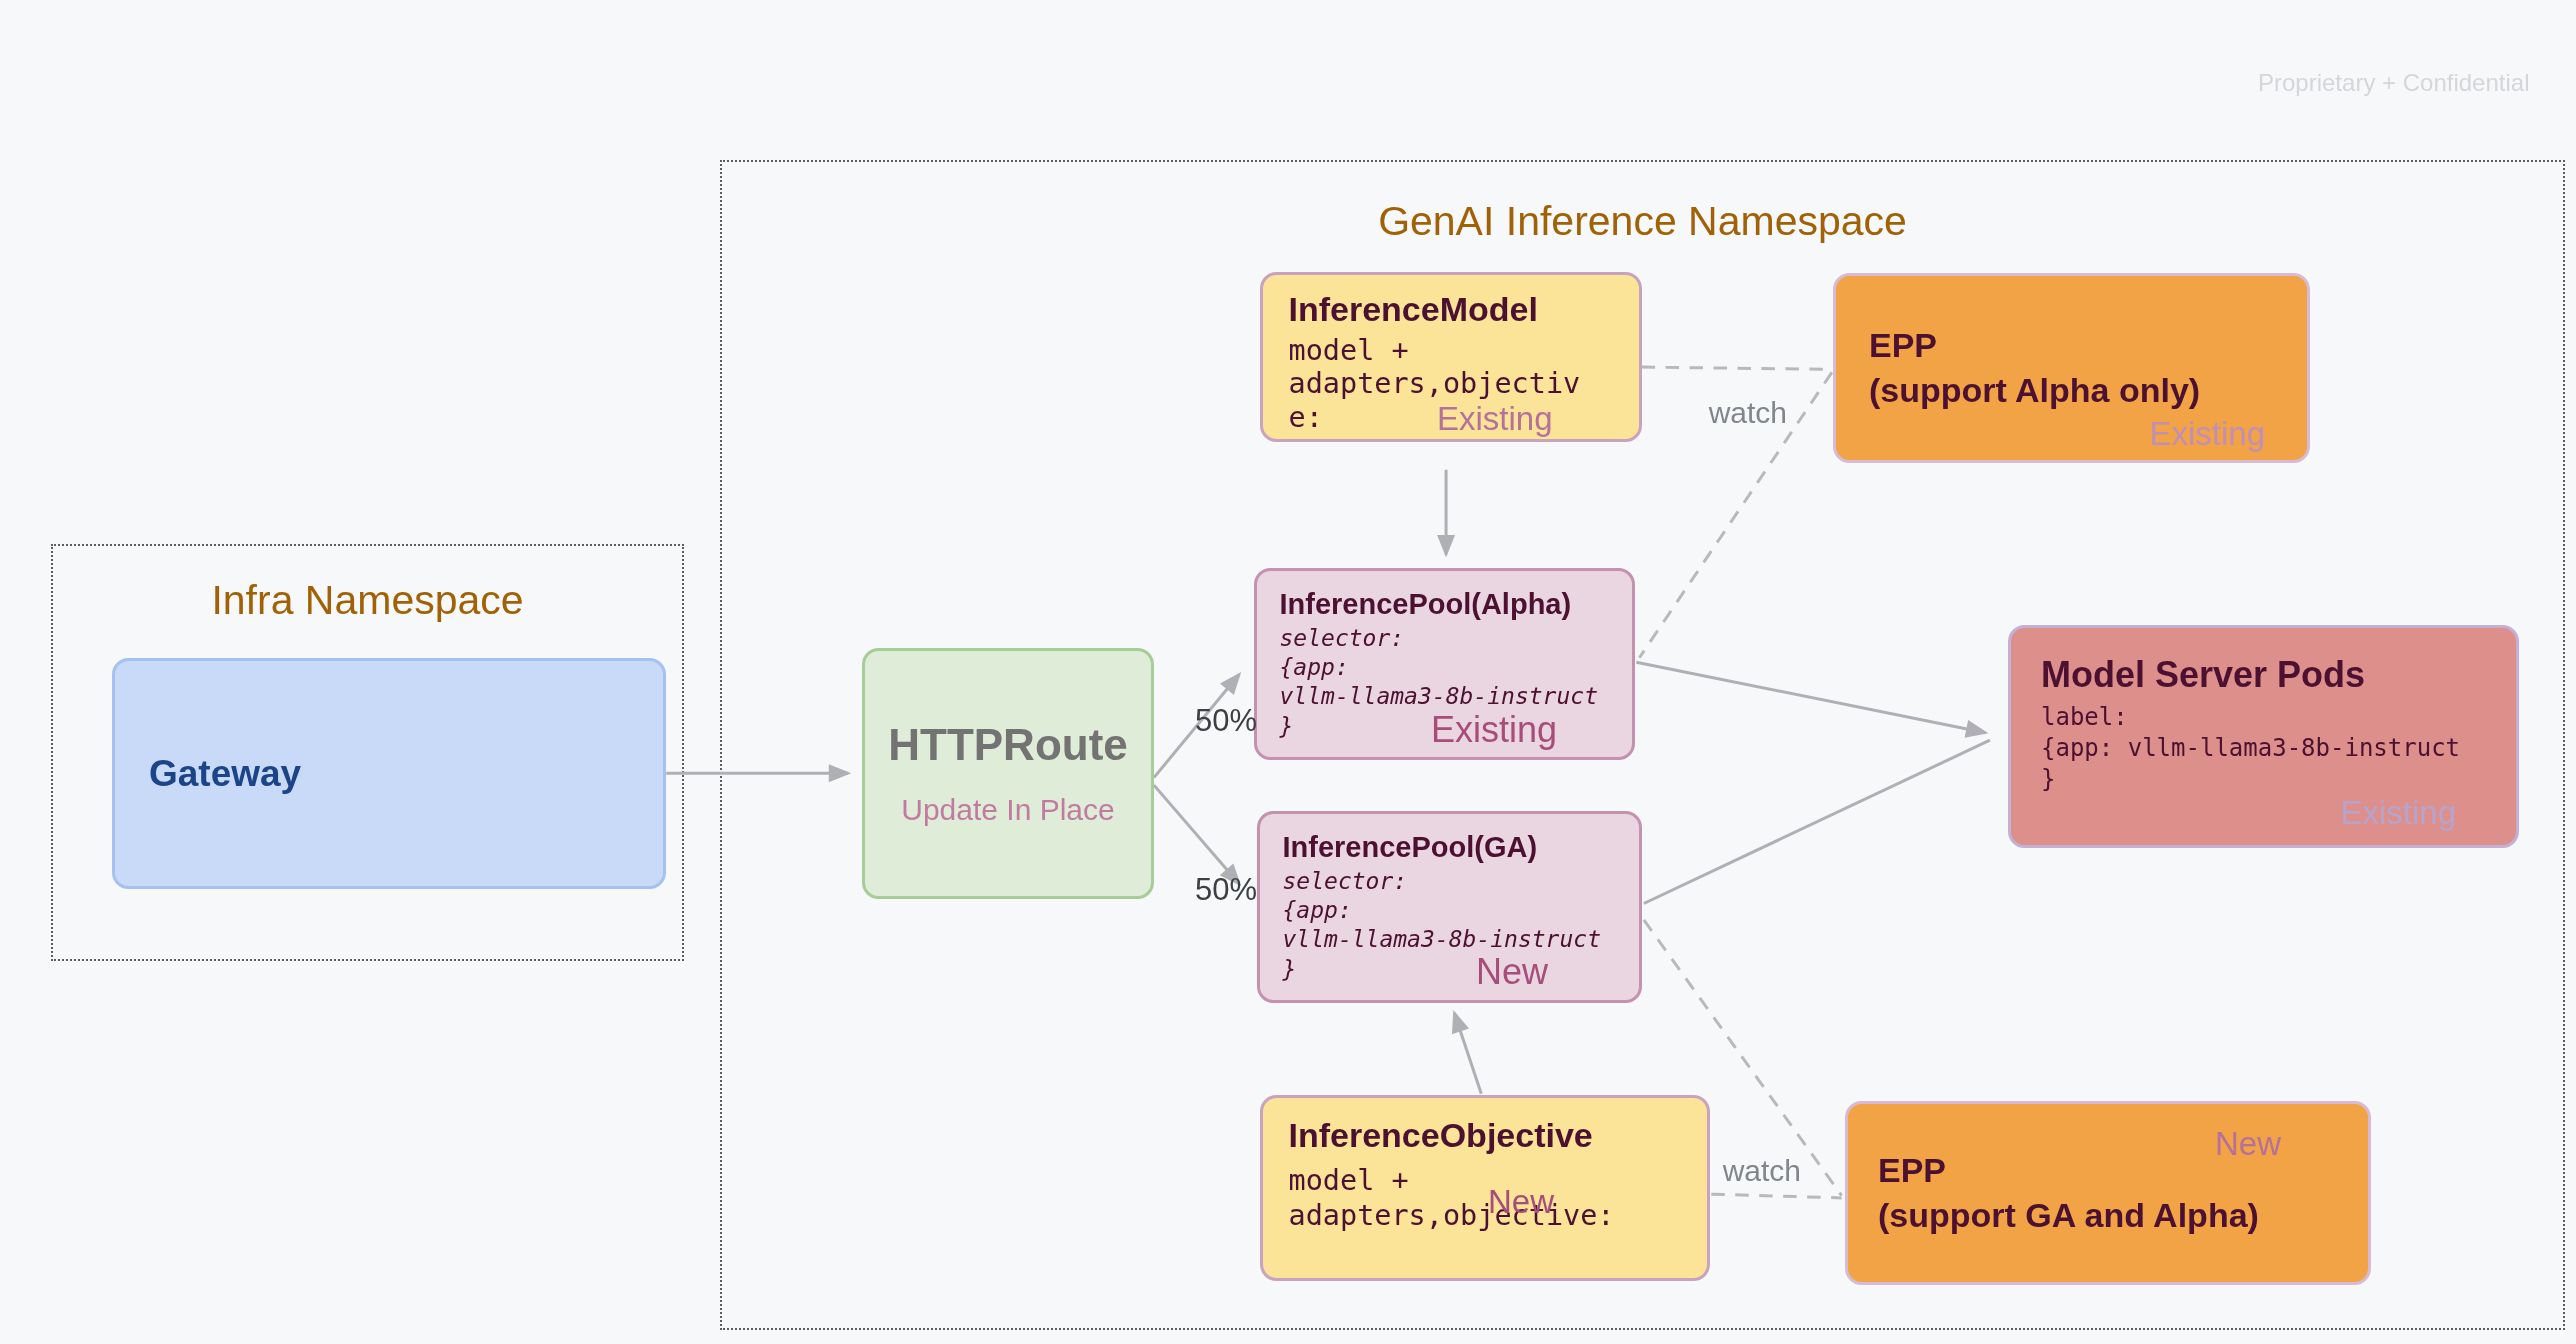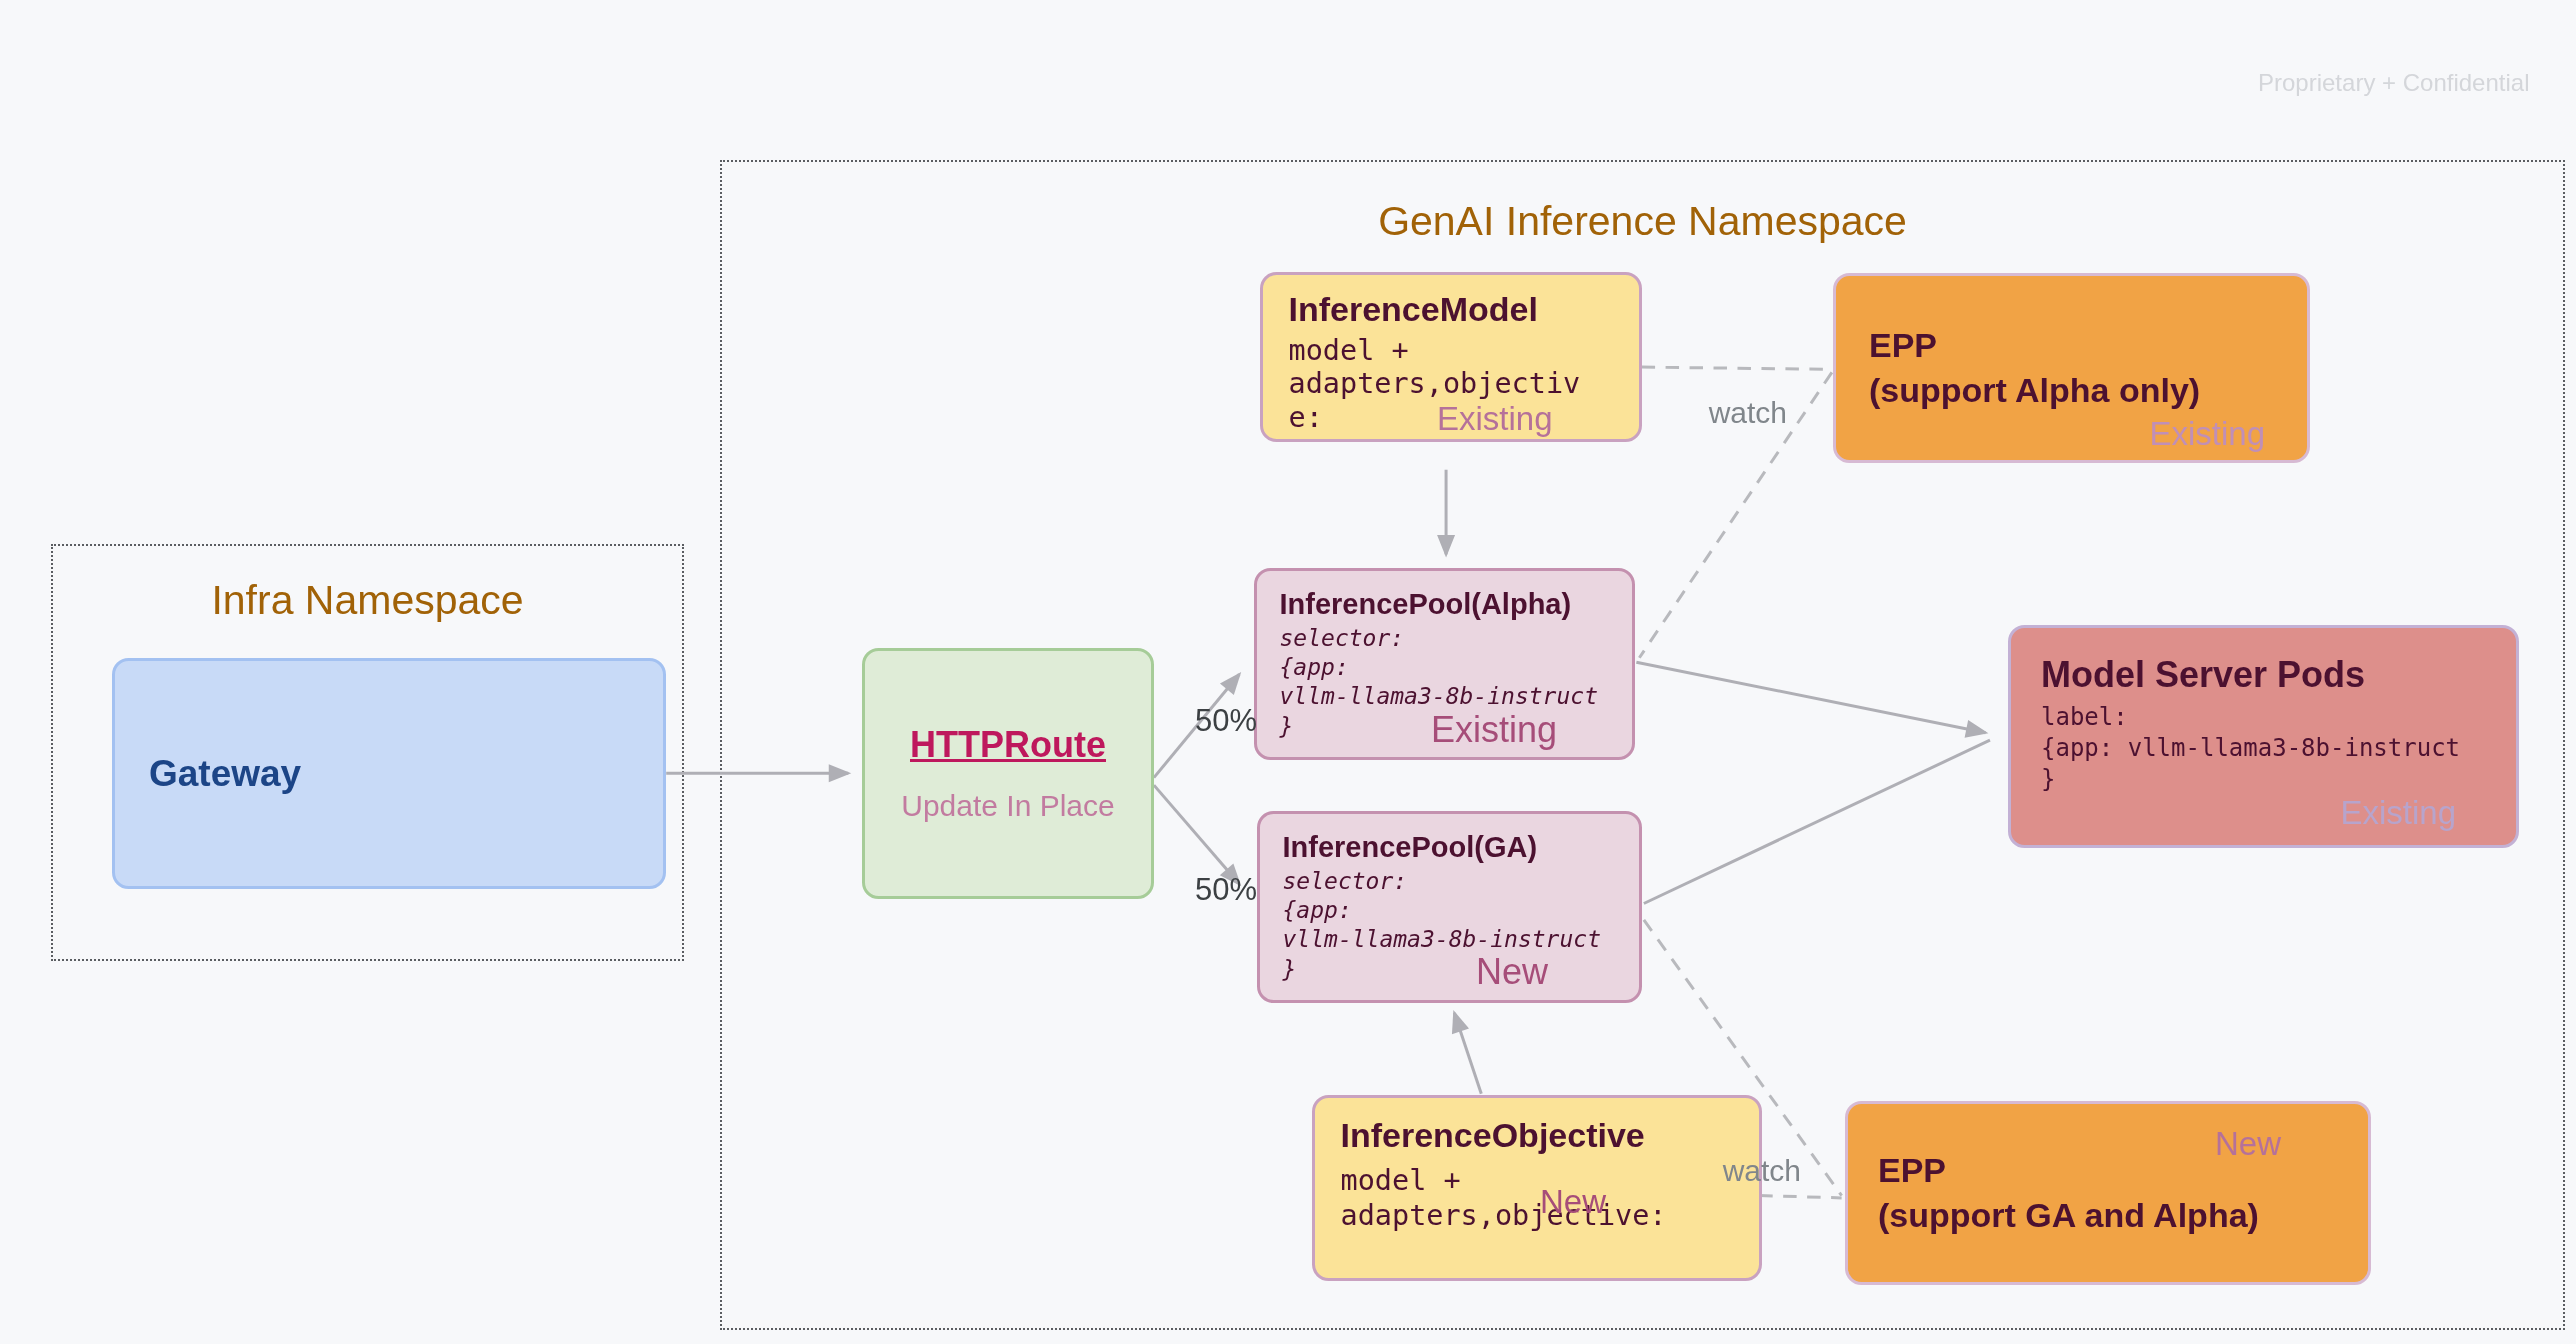--- a/index.html
+++ b/index.html
@@ -48,21 +48,21 @@
     display:flex; align-items:center; padding-left:34px;
   }
   #gateway .title { color:#1c4587; font-size:37px; }
 
   #httproute {
     left:862px; top:648px; width:292px; height:251px;
     background:#dfecd7; border-color:#a6cc98;
     display:flex; flex-direction:column; align-items:center; justify-content:center; gap:22.5px;
     text-align:center;
   }
-  #httproute .title { color:#be185d; font-size:36px;text-decoration:underline; }
+  #httproute .title { color:#737373; font-size:44px; }
   #httproute .subtitle { color:#c27ba0; font-size:30px; }
 
   #infmodel {
     left:1260px; top:272px; width:382px; height:170px;
     background:#fbe398; border-color:#c9a2c0; padding:15px 25.5px;
   }
   #infmodel .title { font-size:34px; margin-bottom:4.5px; }
   #infmodel .mono { font-size:28.5px; line-height:1.18; }
   #infmodel .tag { left:174px; bottom:1.5px; font-size:33px; color:#b5719a; }
 
@@ -86,21 +86,21 @@
 
   #msp {
     left:2008px; top:625px; width:511px; height:223px;
     background:#dd8f8b; border-color:#c3b1d5; padding:25.5px 30px;
   }
   #msp .title { font-size:36px; margin-bottom:6px; }
   #msp .mono { font-size:24px; line-height:1.3; }
   #msp .tag { right:60px; bottom:13.5px; font-size:33px; color:#b7a4cc; }
 
   #infobjective {
-    left:1312px; top:1095px; width:450px; height:186px;
+    left:1260px; top:1095px; width:450px; height:186px;
     background:#fbe398; border-color:#c9a2c0; padding:18px 25.5px;
   }
   #infobjective .title { font-size:34px; margin-bottom:7.5px; }
   #infobjective .mono { font-size:28.5px; line-height:1.25; }
   #infobjective .tag { left:225px; top:85px; font-size:33px; color:#a64d79; }
 
   #epp-ga {
     left:1845px; top:1101px; width:526px; height:184px;
     background:#f1a345; border-color:#d7bad3;
     display:flex; align-items:center; padding-left:30px;

